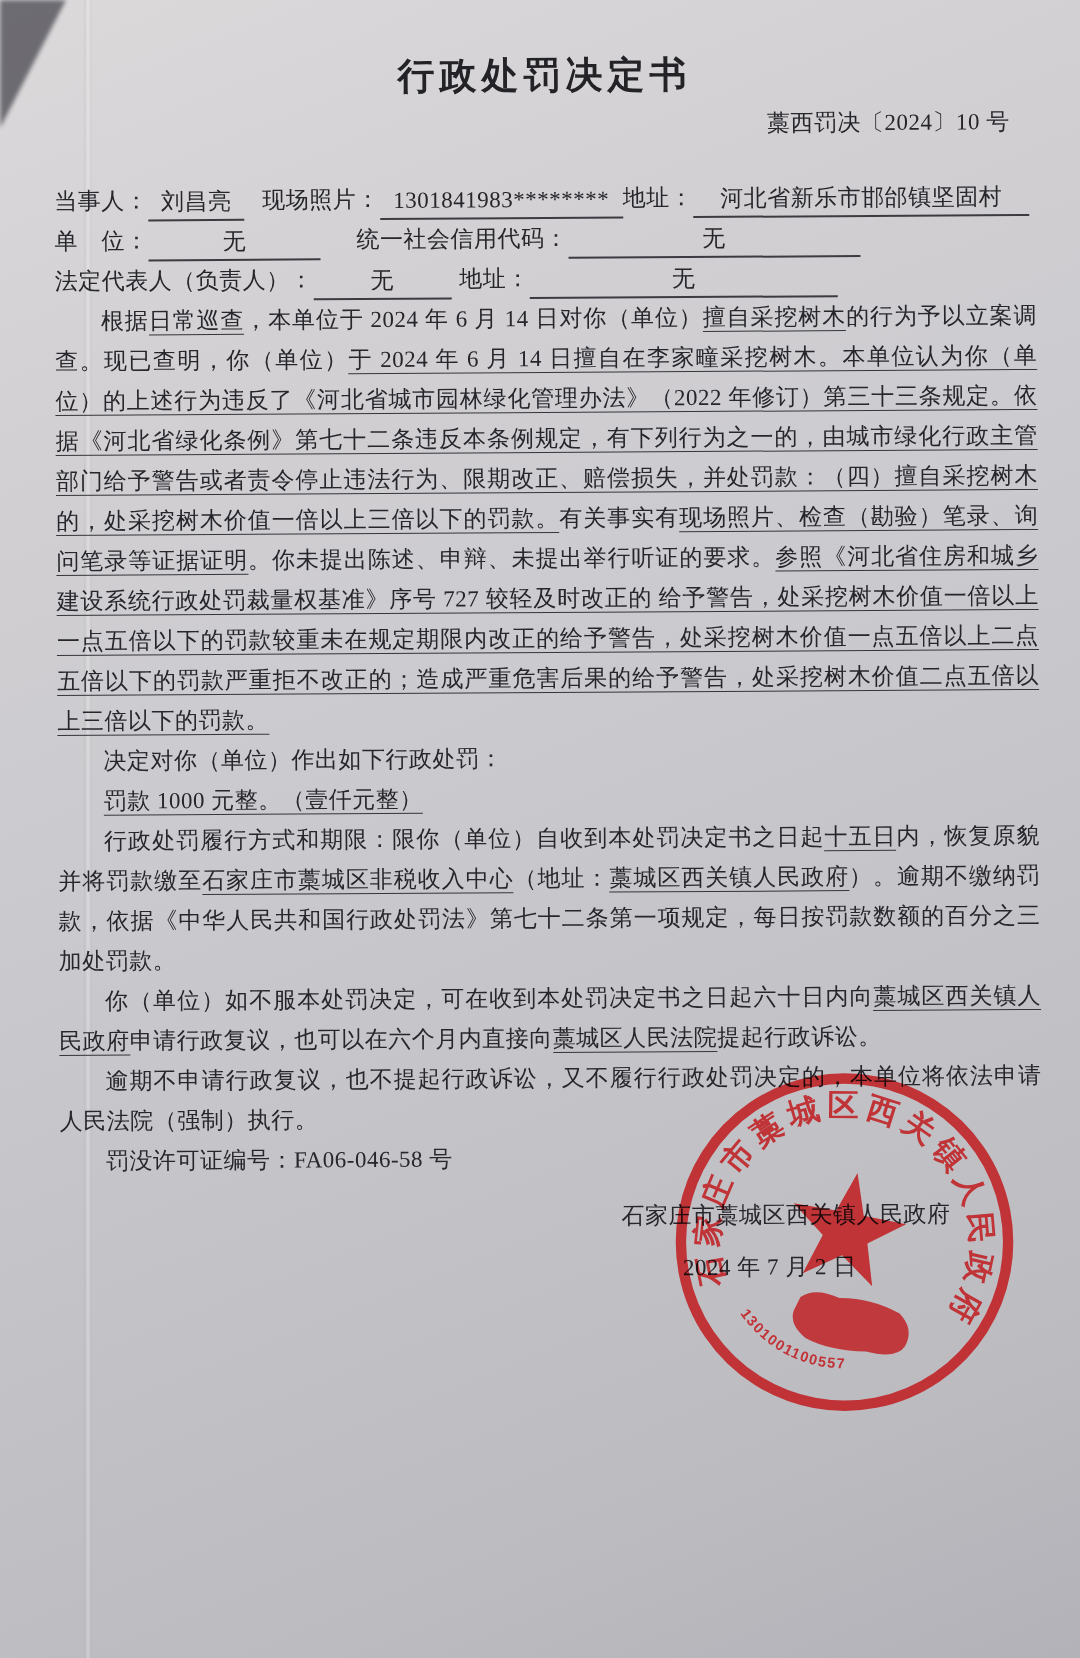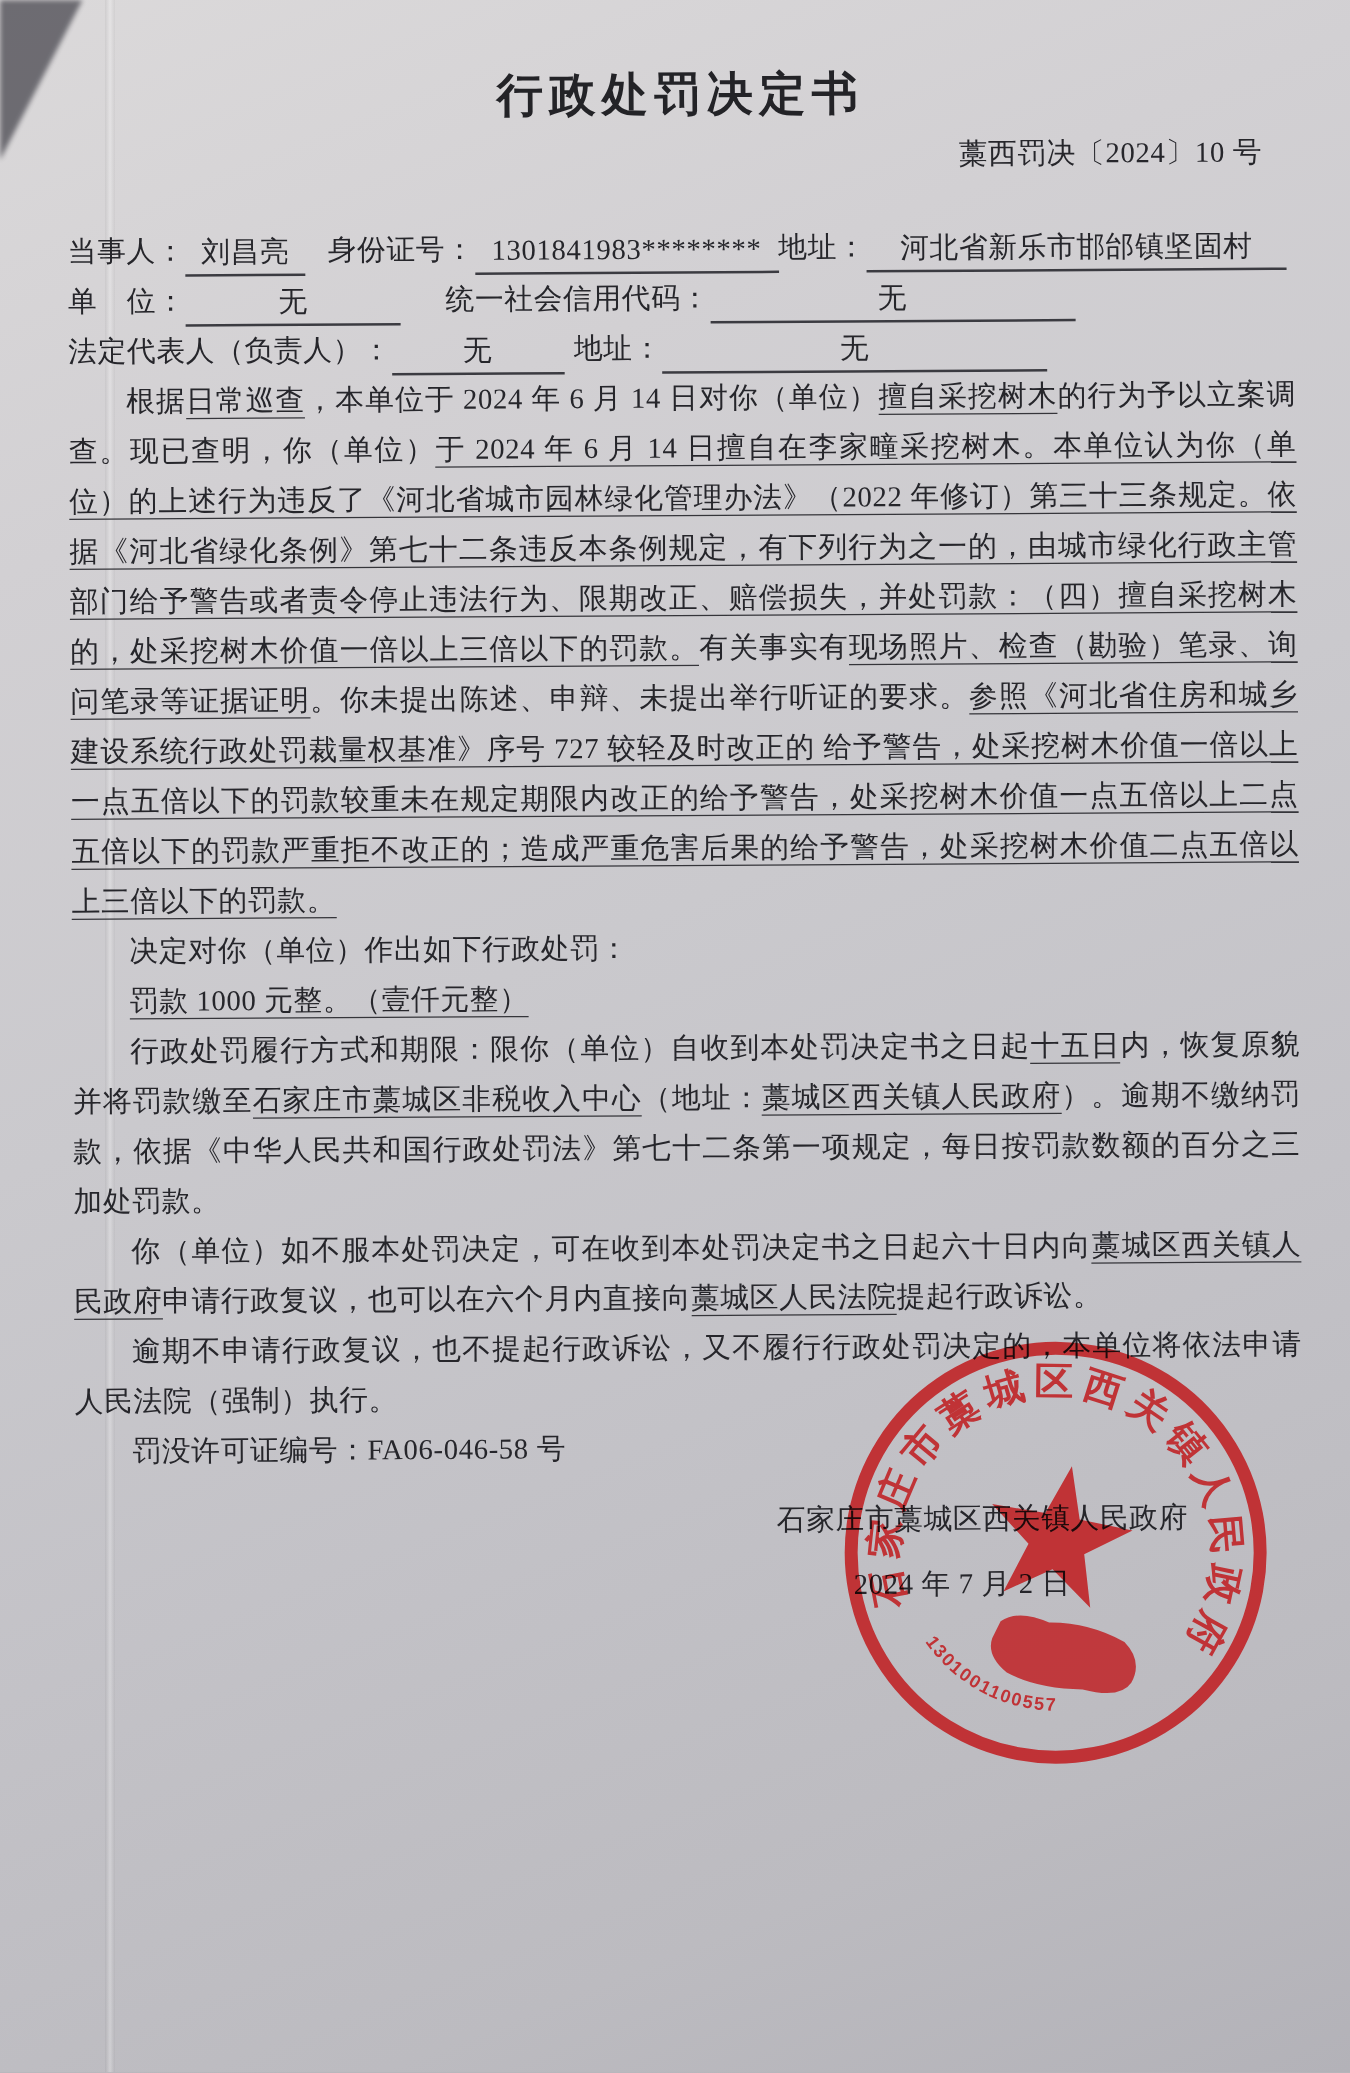--- a/index.html
+++ b/index.html
@@ -77,21 +77,21 @@
 <div class="photo">
   <div class="corner-dark"></div>
   <div class="crease"></div>
 
   <div class="page">
 
     <h1 class="title">行政处罚决定书</h1>
     <div class="doc-no">藁西罚决〔2024〕10 号</div>
 
     <div class="fline">
-      <span>当事人：</span><span class="blank w-name">刘昌亮</span><span>身份证号：</span><span class="blank w-id">1301841983********</span><span>地址：</span><span class="blank w-addr">河北省新乐市邯邰镇坚固村</span>
+      <span>当事人：</span><span class="blank w-name">刘昌亮</span><span>现场照片：</span><span class="blank w-id">1301841983********</span><span>地址：</span><span class="blank w-addr">河北省新乐市邯邰镇坚固村</span>
     </div>
 
     <div class="fline">
       <span>单　位：</span><span class="blank w-unit">无</span><span>统一社会信用代码：</span><span class="blank w-credit">无</span>
     </div>
 
     <div class="fline">
       <span>法定代表人（负责人）：</span><span class="blank w-rep">无</span><span>地址：</span><span class="blank w-addr2">无</span>
     </div>
 

